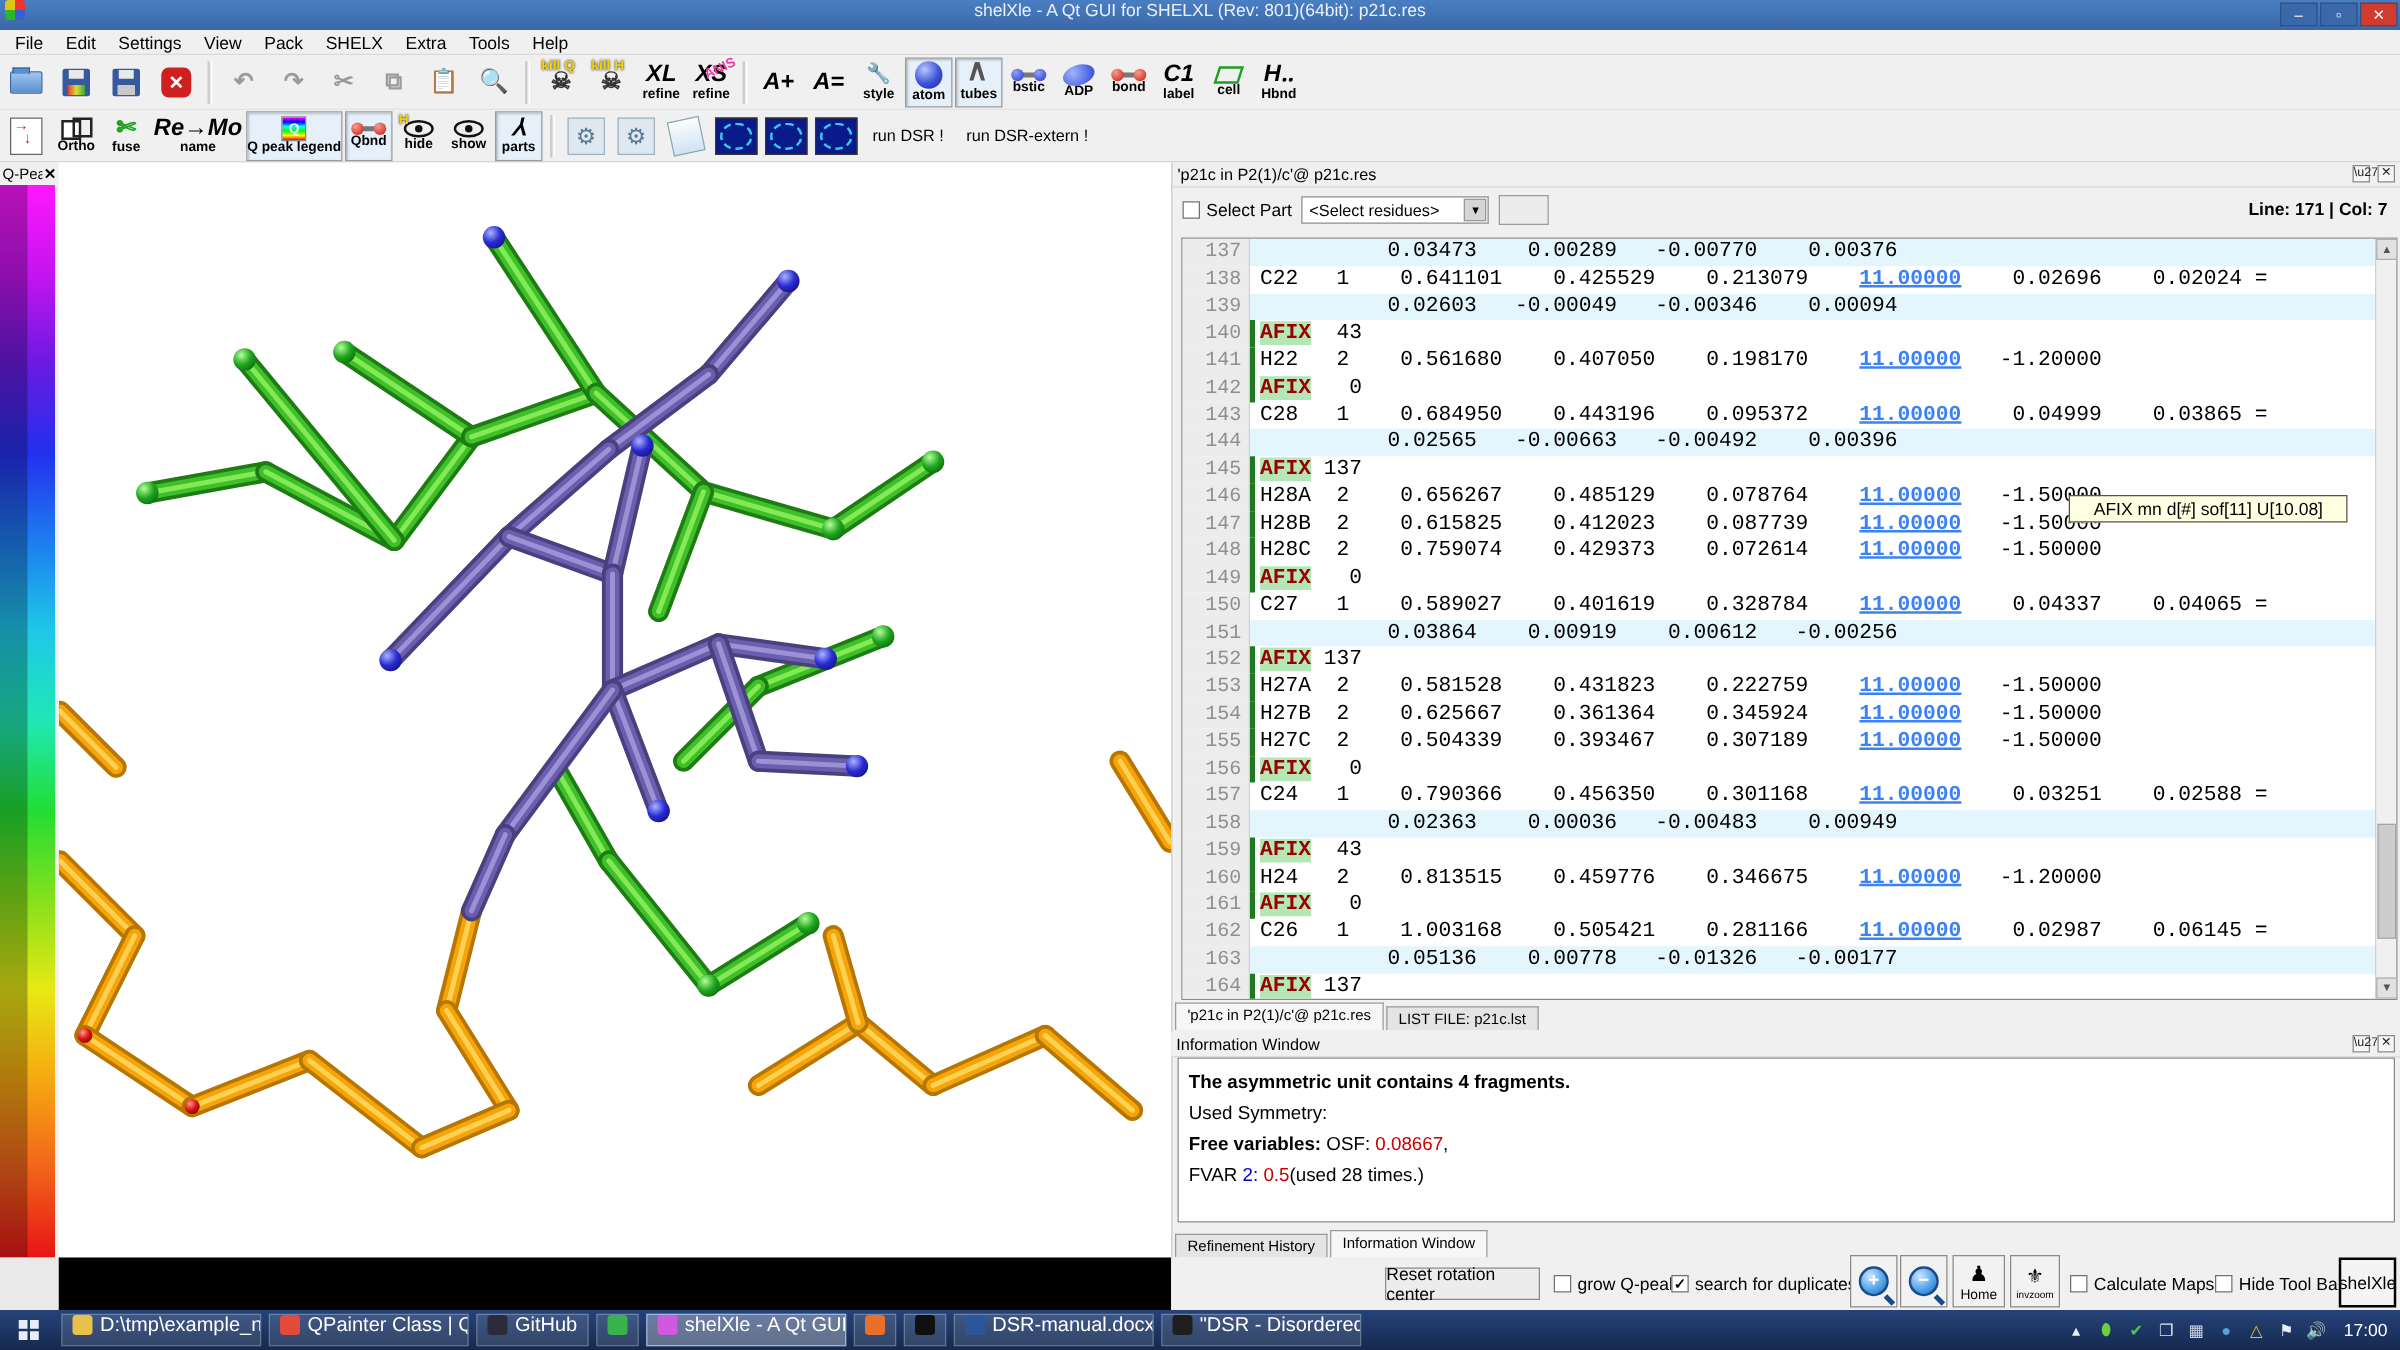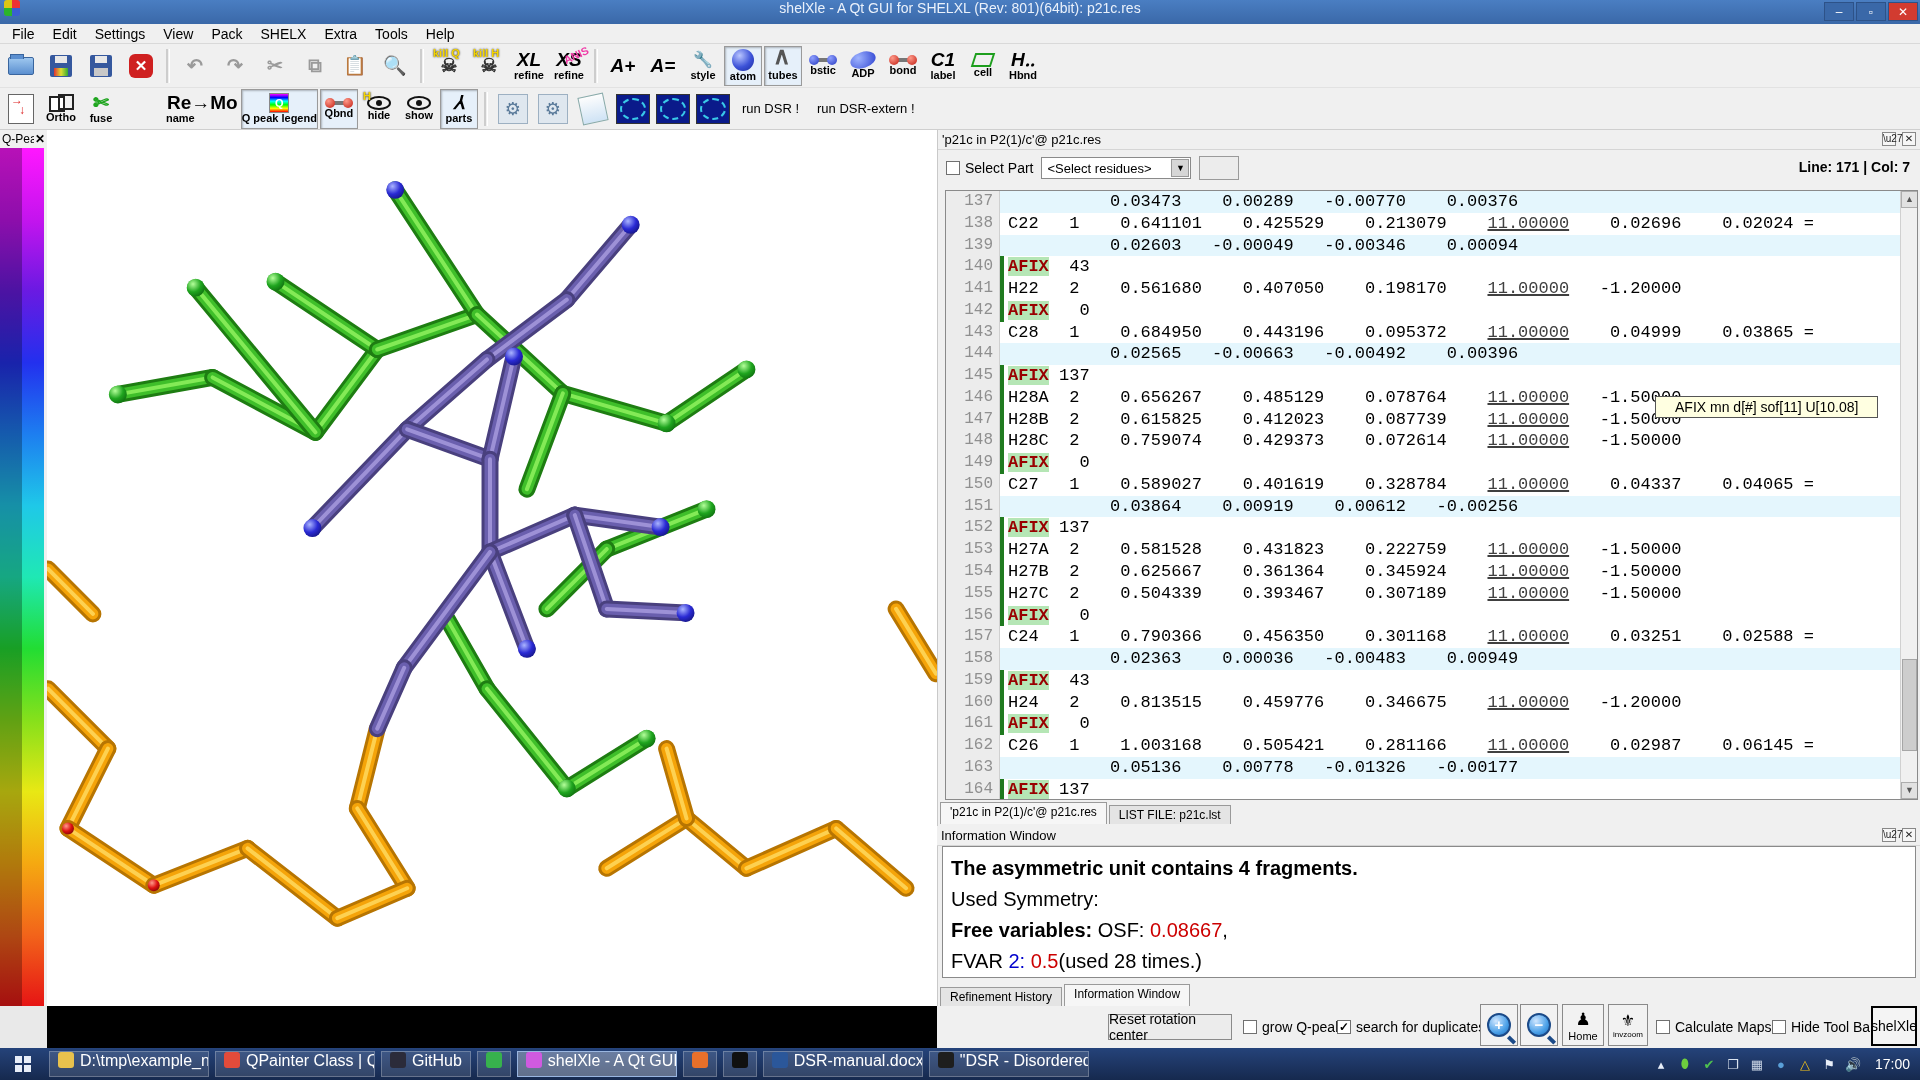--- a/index.html
+++ b/index.html
@@ -86,31 +86,31 @@
   .combo .arrow { position:absolute; right:1px; top:1px; width:18px; height:18px; background:#d6d6d6; border:1px solid #999; font-size:9px; text-align:center; line-height:17px; }
   .smallbtn { width:40px; height:24px; border:1px solid #9a9a9a; background:#ececec; }
   .linecol { position:absolute; right:10px; top:9px; font-size:14px; font-weight:bold; } 
   #editorbox { position:absolute; left:945px; top:190px; width:973px; height:610px; background:#fff; border:1px solid #8a8a8a; overflow:hidden; }
   .eline { display:flex; height:21.78px; font-family:"Liberation Mono",monospace; font-size:17px; line-height:21.78px; white-space:pre; }
   .gut { width:54px; background:#ececec; color:#8f8f8f; text-align:right; padding-right:6px; border-right:1px solid #d0d0d0; flex:none; font-size:16px; }
   .lct { flex:1; border-left:4px solid transparent; padding-left:4px; color:#000; }
   .lct.bar { border-left-color:#1f7a1f; }
   .lct.cont { background:#e4f6fd; }
   .afixkw { color:#990000; font-weight:bold; background:#b5e6b5; }
-  .sof { color:#404040; font-weight:normal; text-decoration:underline; text-decoration-thickness:2px; }
+  .sof { color:#3b82f6; font-weight:bold; text-decoration:underline; text-decoration-thickness:2px; }
   .vsb { position:absolute; right:0; top:0; width:17px; height:100%; background:#f0f0f0; border-left:1px solid #d0d0d0; }
   .vsb .ar { position:absolute; left:0; width:17px; height:17px; background:#e1e1e1; border:1px solid #adadad; font-size:9px; text-align:center; line-height:15px; color:#555; }
   .vsb .thumb { position:absolute; left:1px; width:15px; background:#cdcdcd; border:1px solid #a6a6a6; }
   #tooltip { position:absolute; left:1655px; top:396px; background:#ffffe1; border:1px solid #555; font-size:14px; padding:2px 19px; z-index:40; white-space:nowrap; }
 
   .tabrow { position:absolute; left:940px; display:flex; gap:2px; align-items:flex-end; height:24px; }
   .tab { border:1px solid #9a9a9a; border-bottom:none; background:#e4e4e4; font-size:12px; padding:2px 9px; }
   .tab.active { background:#f6f6f6; height:22px; }
 
-  #infobox { position:absolute; left:942px; top:846px; width:974px; height:132px; background:#fff; border:1px solid #8a8a8a; padding:10px 8px; font-size:20px; }
+  #infobox { position:absolute; left:942px; top:846px; width:974px; height:132px; background:#fff; border:1px solid #8a8a8a; padding:10px 8px; font-size:15px; }
   #infobox .b { font-weight:bold; }
   #infobox .red { color:#cc0000; }
   #infobox .blue { color:#0000cc; }
   #infobox div { margin-bottom:8px; }
 
   
   .btoolrow { position:absolute; left:937px; top:1006px; width:983px; height:42px; background:#f0f0f0; }
   .pushbtn { position:absolute; border:1px solid #8a8a8a; background:#ececec; font-size:14px; display:flex; align-items:center; justify-content:center; }
   .sqbtn { position:absolute; width:38px; height:42px; border:1px solid #8a8a8a; background:#f2f2f2; display:flex; flex-direction:column; align-items:center; justify-content:center; font-size:10px; }
   .mag { width:24px; height:24px; border-radius:50%; background:radial-gradient(circle at 35% 30%, #cfe6ff, #4aa0e8 60%, #1b6ab8); border:2px solid #1b4a88; color:#fff; font-weight:bold; font-size:15px; line-height:20px; text-align:center; position:relative; }
@@ -265,21 +265,21 @@
       </div>
       <div class="tbtn">
         <div class="i-ortho"></div>
         <div class="sub">Ortho</div>
       </div>
       <div class="tbtn">
         <div class="glyph " style="color: rgb(31, 165, 31);">✄</div>
         <div class="sub">fuse</div>
       </div>
       <div class="tbtn">
-        <div class="glyph" style=" margin-left: 44px;">Re→Mo</div>
+        <div class="glyph" style="font-style: italic;">Re→Mo</div>
         <div class="sub">name</div>
       </div>
       <div class="tbtn pressed">
         <div class="i-rainbow" style="color: rgb(255, 255, 255); font-size: 11px; font-weight: bold; text-align: center; line-height: 18px;">Q</div>
         <div class="sub">Q peak legend</div>
       </div>
       <div class="tbtn pressed">
         <div class="i-dumb red">
           <div class="bar"></div>
           <div class="c1"></div>

